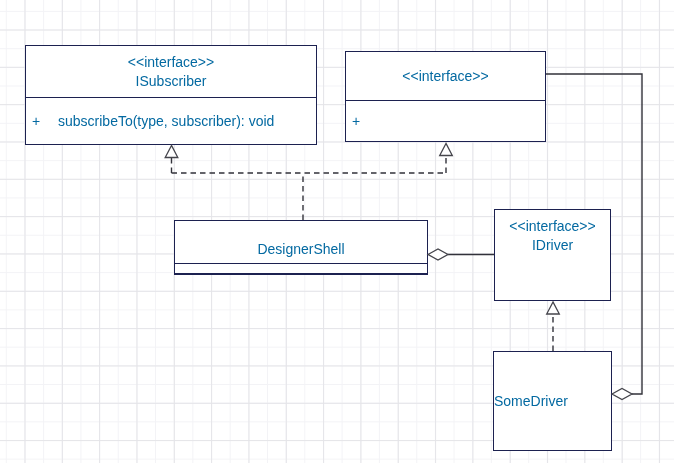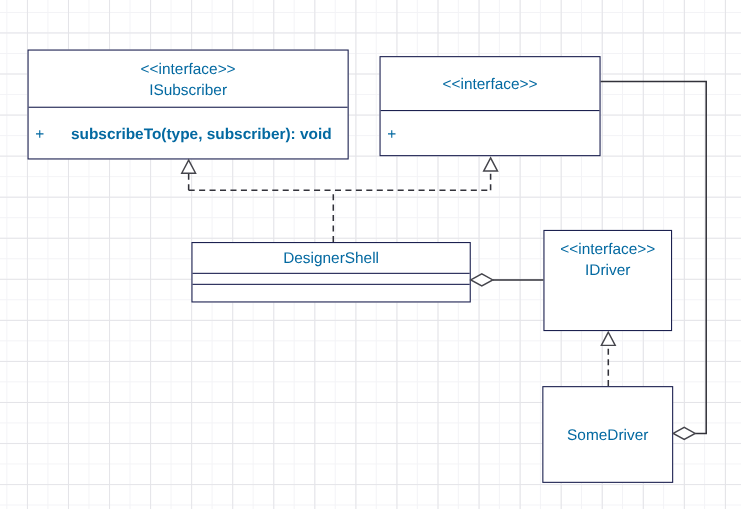--- a/index.html
+++ b/index.html
@@ -31,40 +31,40 @@
     align-items:center;justify-content:center;
     line-height:18.5px;
     text-align:center;
   }
   .members{
     border-top:1.5px solid #1c2150;
     display:flex;align-items:center;
     box-sizing:border-box;
   }
   .vis{width:26px;padding-left:6px;flex:none;}
-  .sig{flex:1;text-align:center;padding-right:8px;font-weight:bold;}
+  .sig{flex:1;padding-right:8px;}
   .compartment{border-top:1.5px solid #1c2150;box-sizing:border-box;}
 
   #box-isubscriber{left:25px;top:45px;width:292px;height:100px;}
   #box-isubscriber .title{height:51px;}
   #box-isubscriber .members{height:46px;}
 
   #box-idispatchable{left:345px;top:51px;width:201px;height:91px;}
   #box-idispatchable .title{height:48px;}
   #box-idispatchable .members{height:40px;}
 
   #box-designershell{left:174px;top:220px;width:254px;height:55px;}
-  #box-designershell .title{height:27px;}
+  #box-designershell .title{height:27px;margin-top:15px;}
   #box-designershell .comp-attrs{height:10px;}
   #box-designershell .comp-methods{height:15px;}
 
   #box-idriver{left:494px;top:209px;width:117px;height:92px;}
   #box-idriver .title{height:auto;padding-top:7px;justify-content:flex-start;}
 
-  #box-somedriver{left:493px;top:351px;width:119px;height:88px;display:flex;align-items:center;justify-content:center;}
+  #box-somedriver{left:493px;top:351px;width:119px;height:100px;display:flex;align-items:center;}
 
   #connector-layer{
     position:absolute;left:0;top:0;width:674px;height:463px;
     z-index:2;pointer-events:none;
   }
   .edge{stroke:#32323a;stroke-width:1.4;fill:none;}
   .edge.dashed{stroke-dasharray:5.5 4;}
   .marker{stroke:#45454c;stroke-width:1.3;fill:#ffffff;}
 </style>
 </head>

